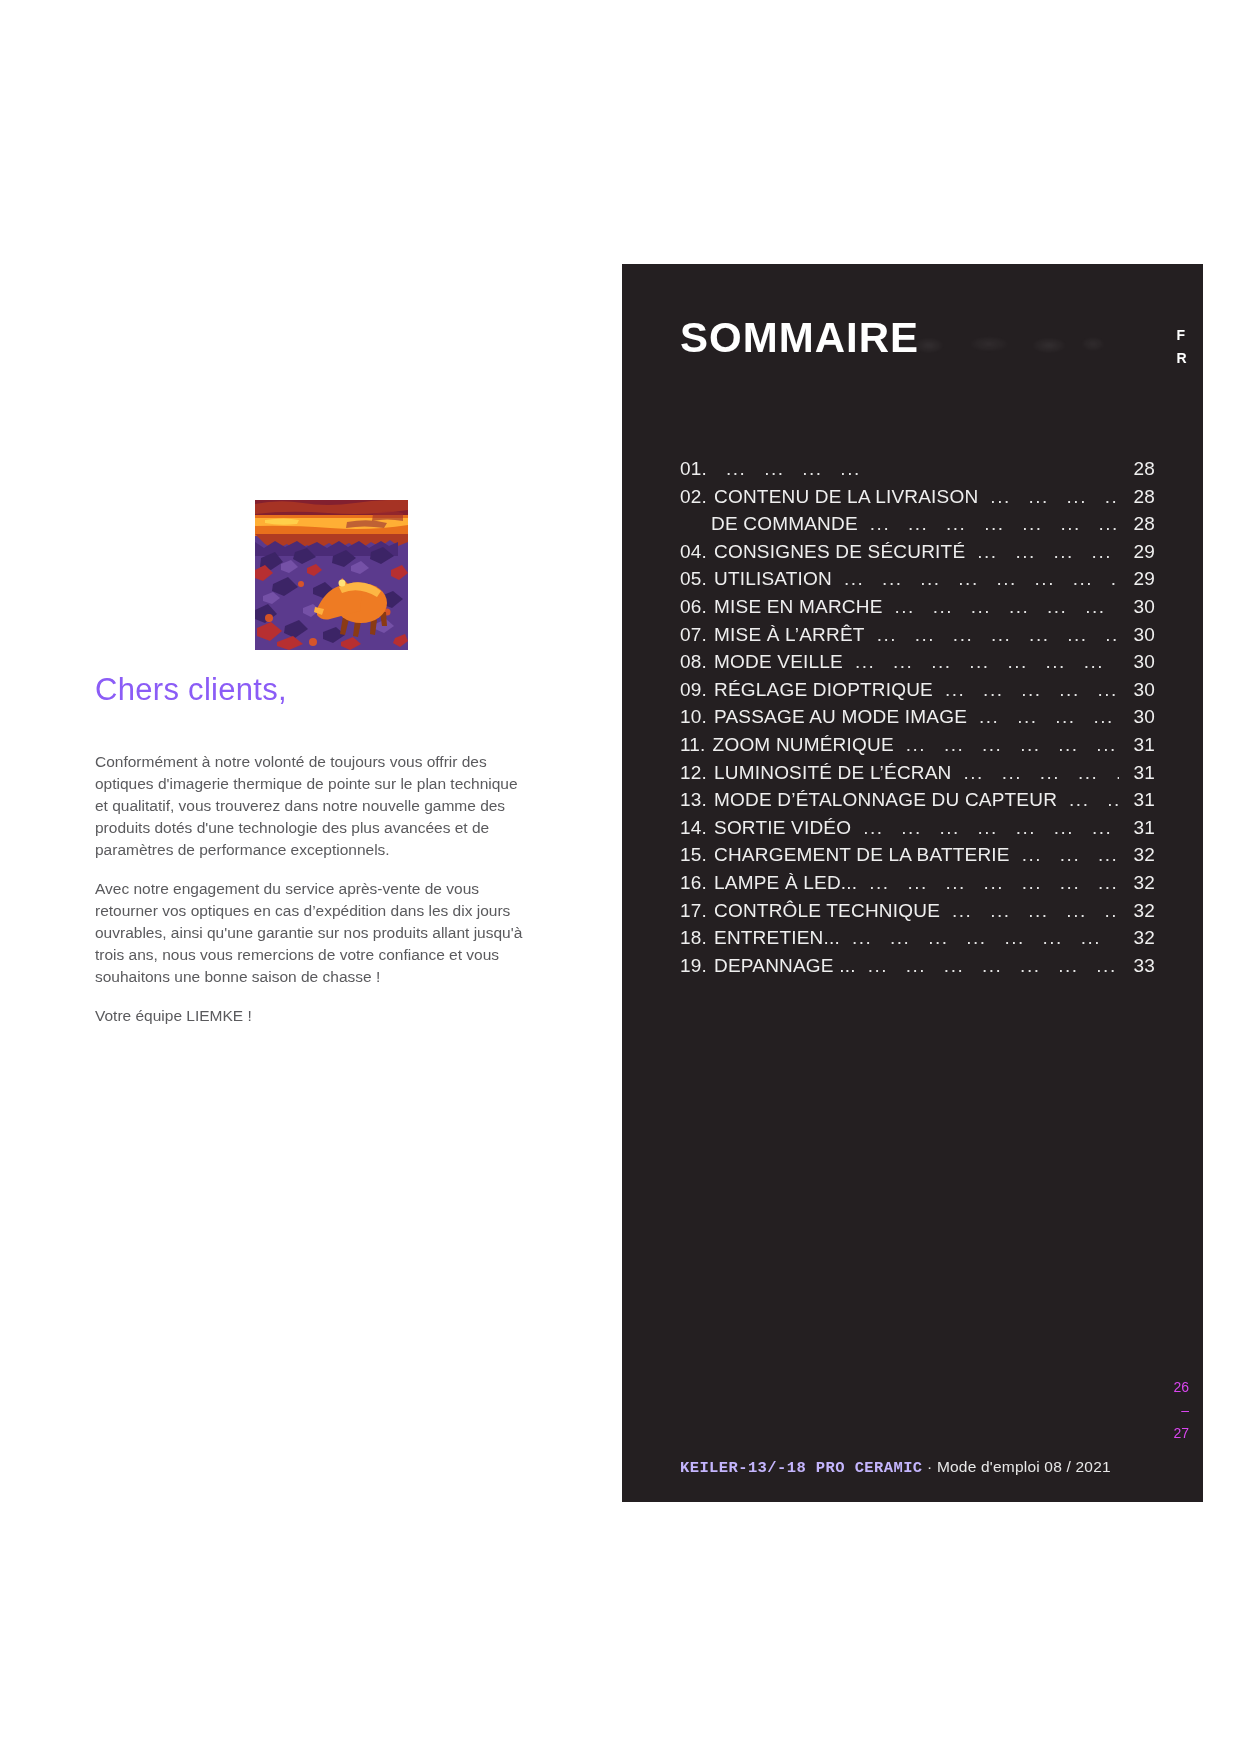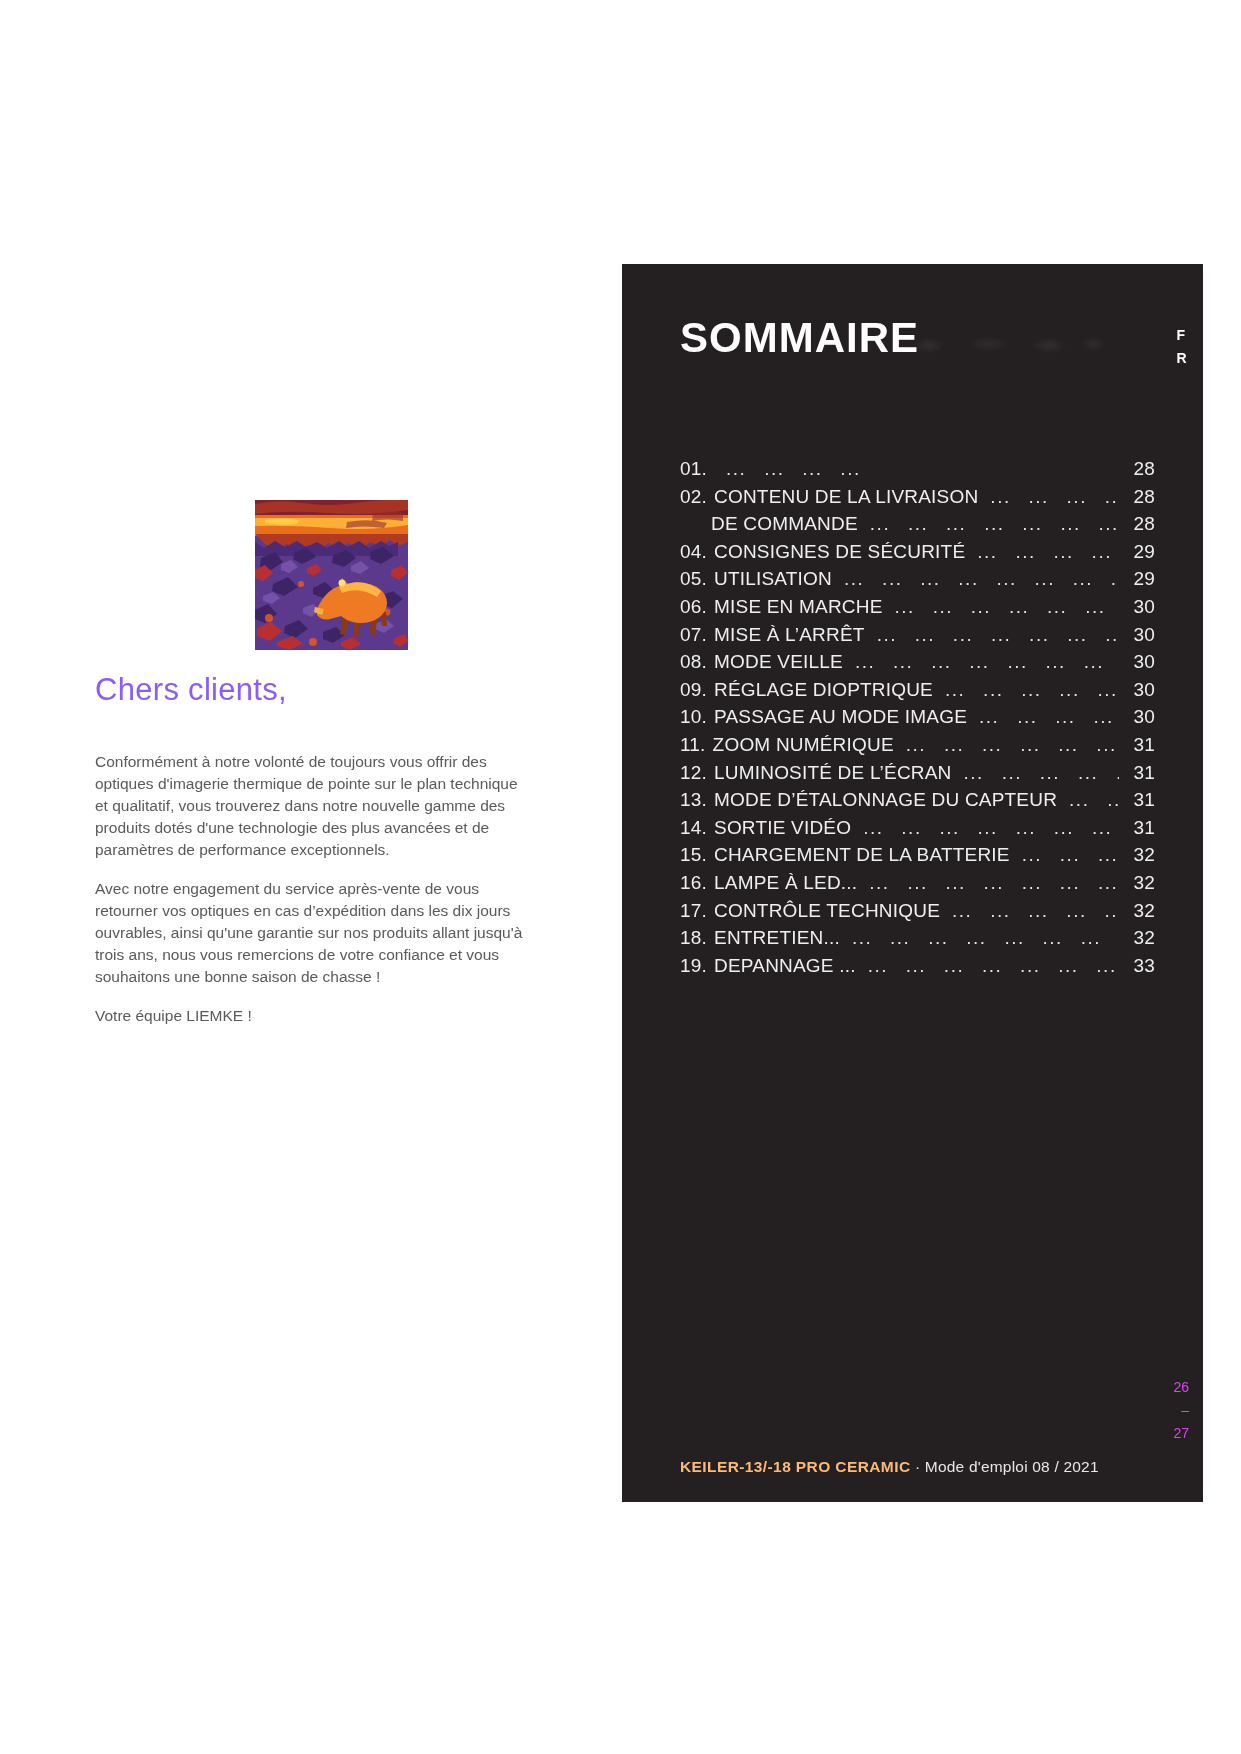--- a/index.html
+++ b/index.html
@@ -66,21 +66,21 @@
   }
   .toc-page{margin-left:auto;padding-left:14px;flex:0 0 auto;}
   .page-range{
     position:absolute;right:14px;top:1112px;text-align:right;
     color:#d946ef;font-size:14px;line-height:23px;
   }
   .panel-footer{
     position:absolute;left:58px;top:1194px;white-space:nowrap;
     color:#e8e8e8;font-size:15.5px;letter-spacing:.2px;
   }
-  .panel-footer b{color:#fdba74;font-weight:700;letter-spacing:.4px;}
+  .panel-footer b{color:#c4b5fd;font-weight:700;letter-spacing:.4px;font-family:Liberation Mono, monospace;}
 </style>
 </head>
 <body>
 
 <div class="page">
 
   <div class="intro-title">
   </div>
 
   <svg class="thermal-img" viewBox="0 0 153 150" xmlns="http://www.w3.org/2000/svg" preserveAspectRatio="none">

